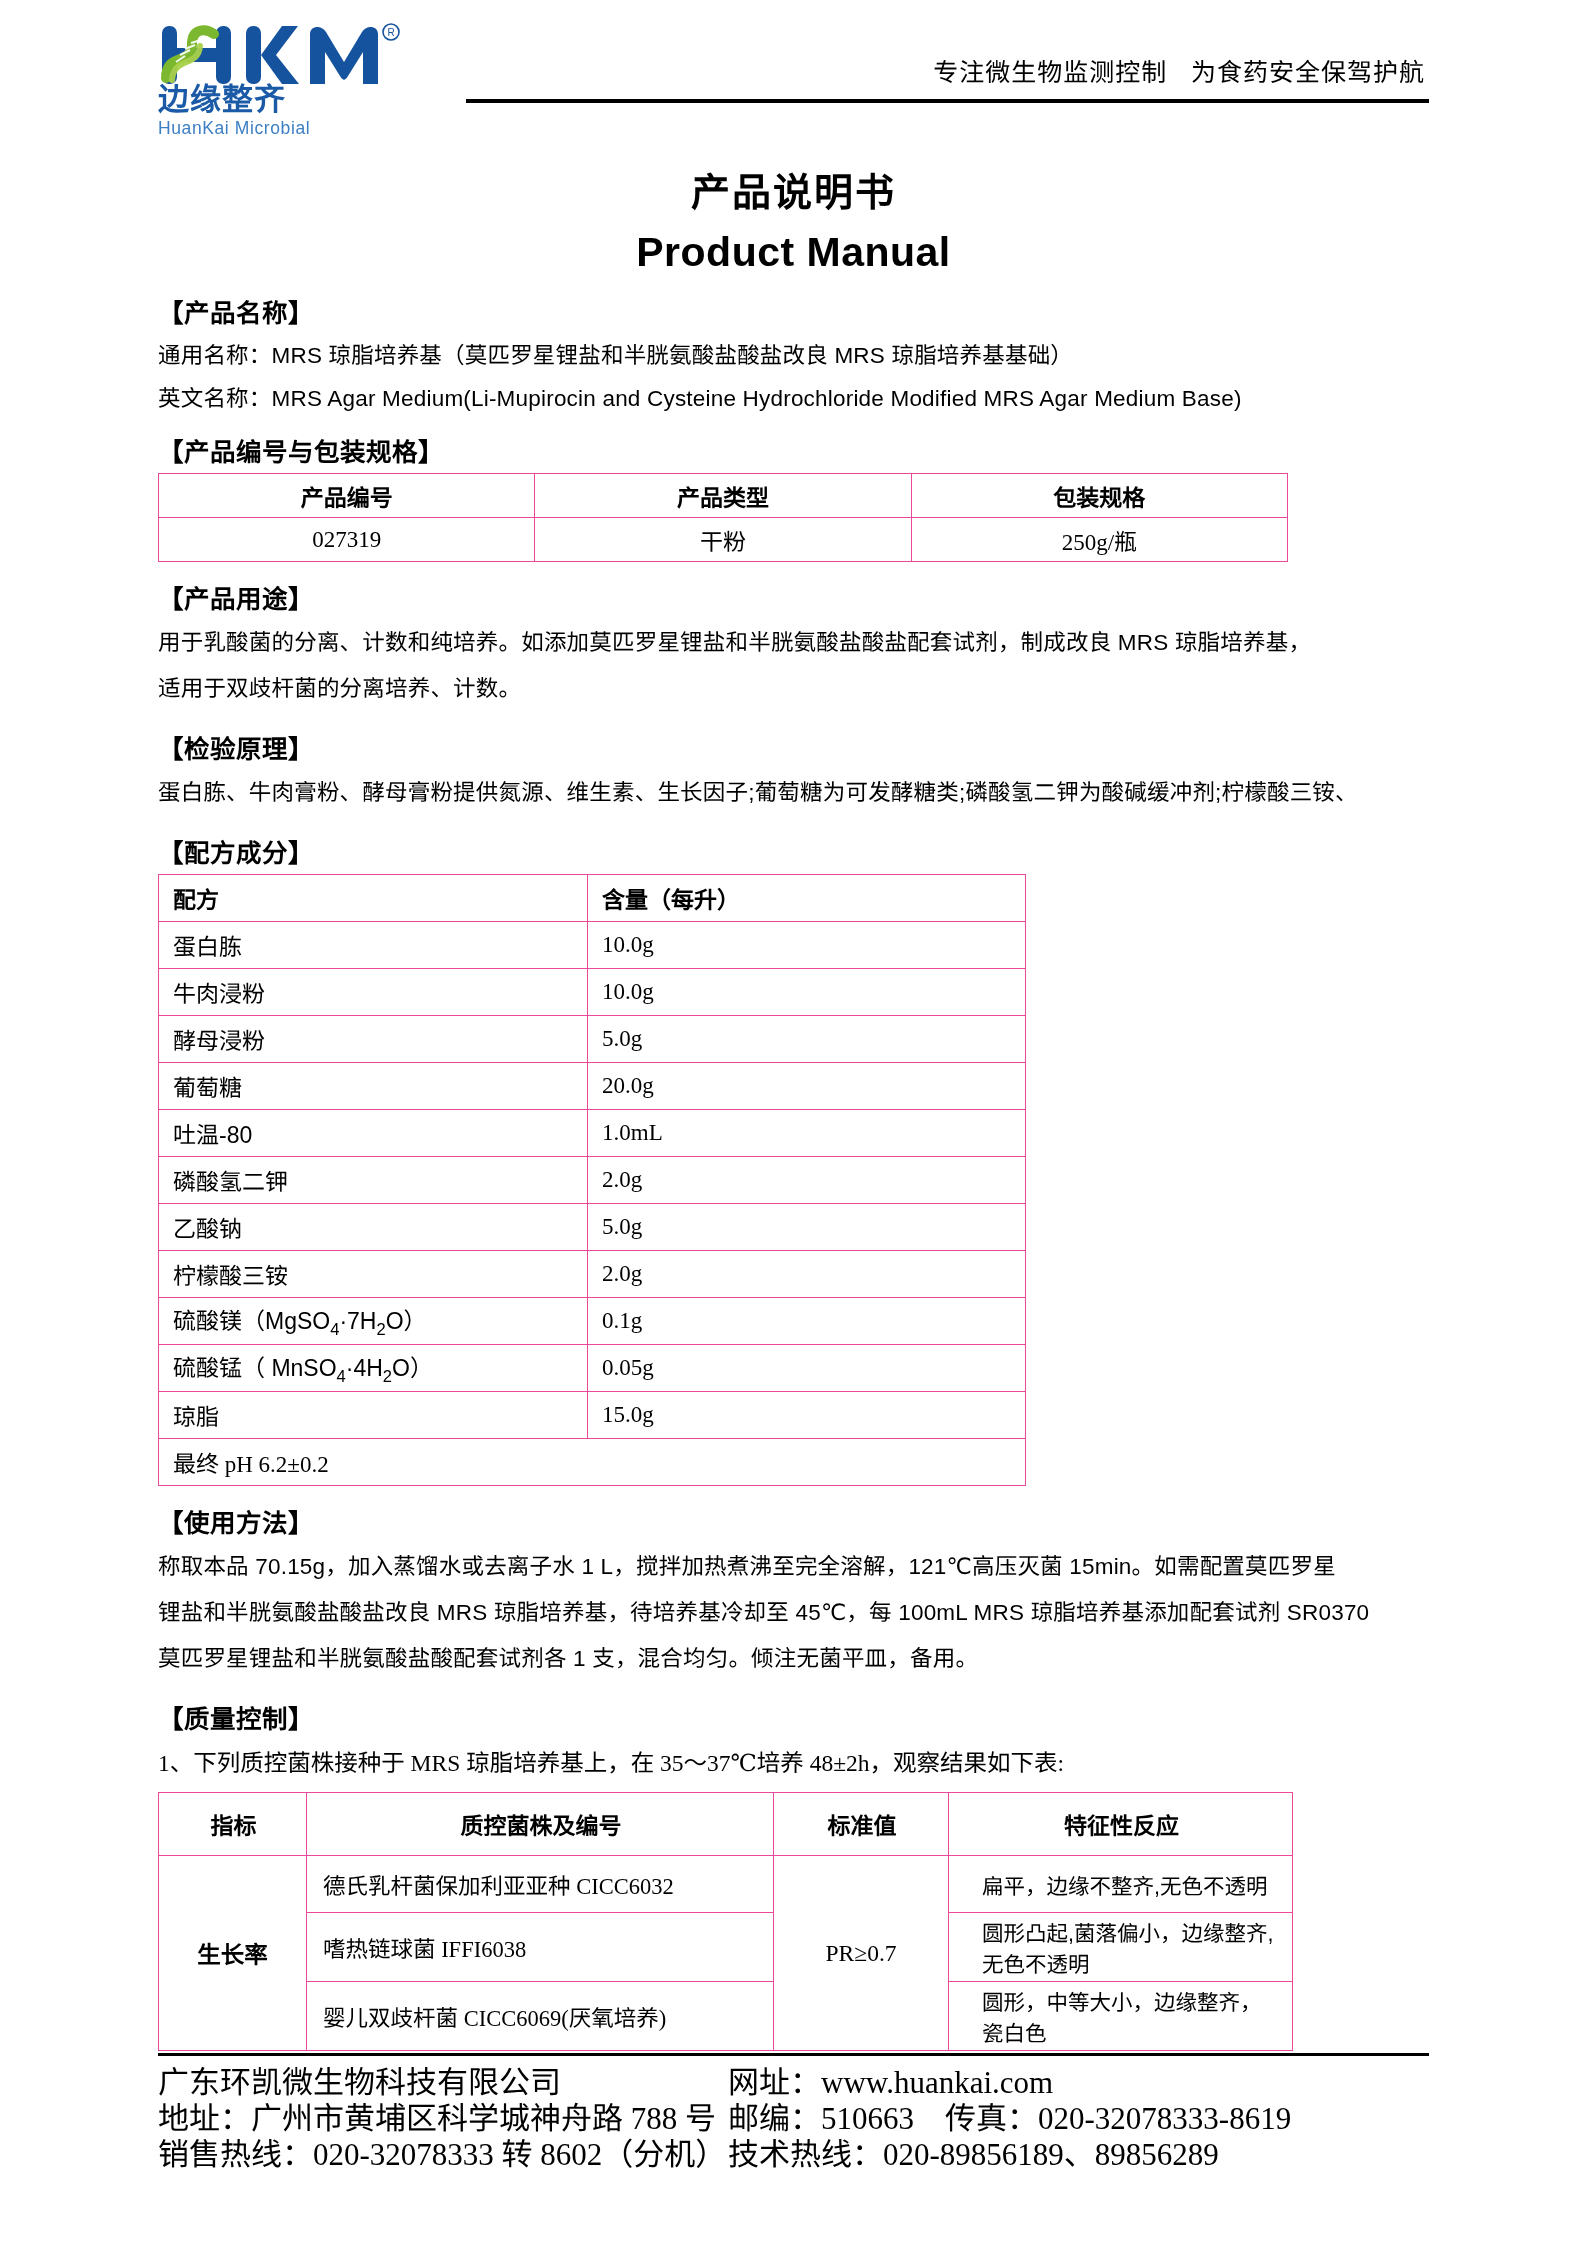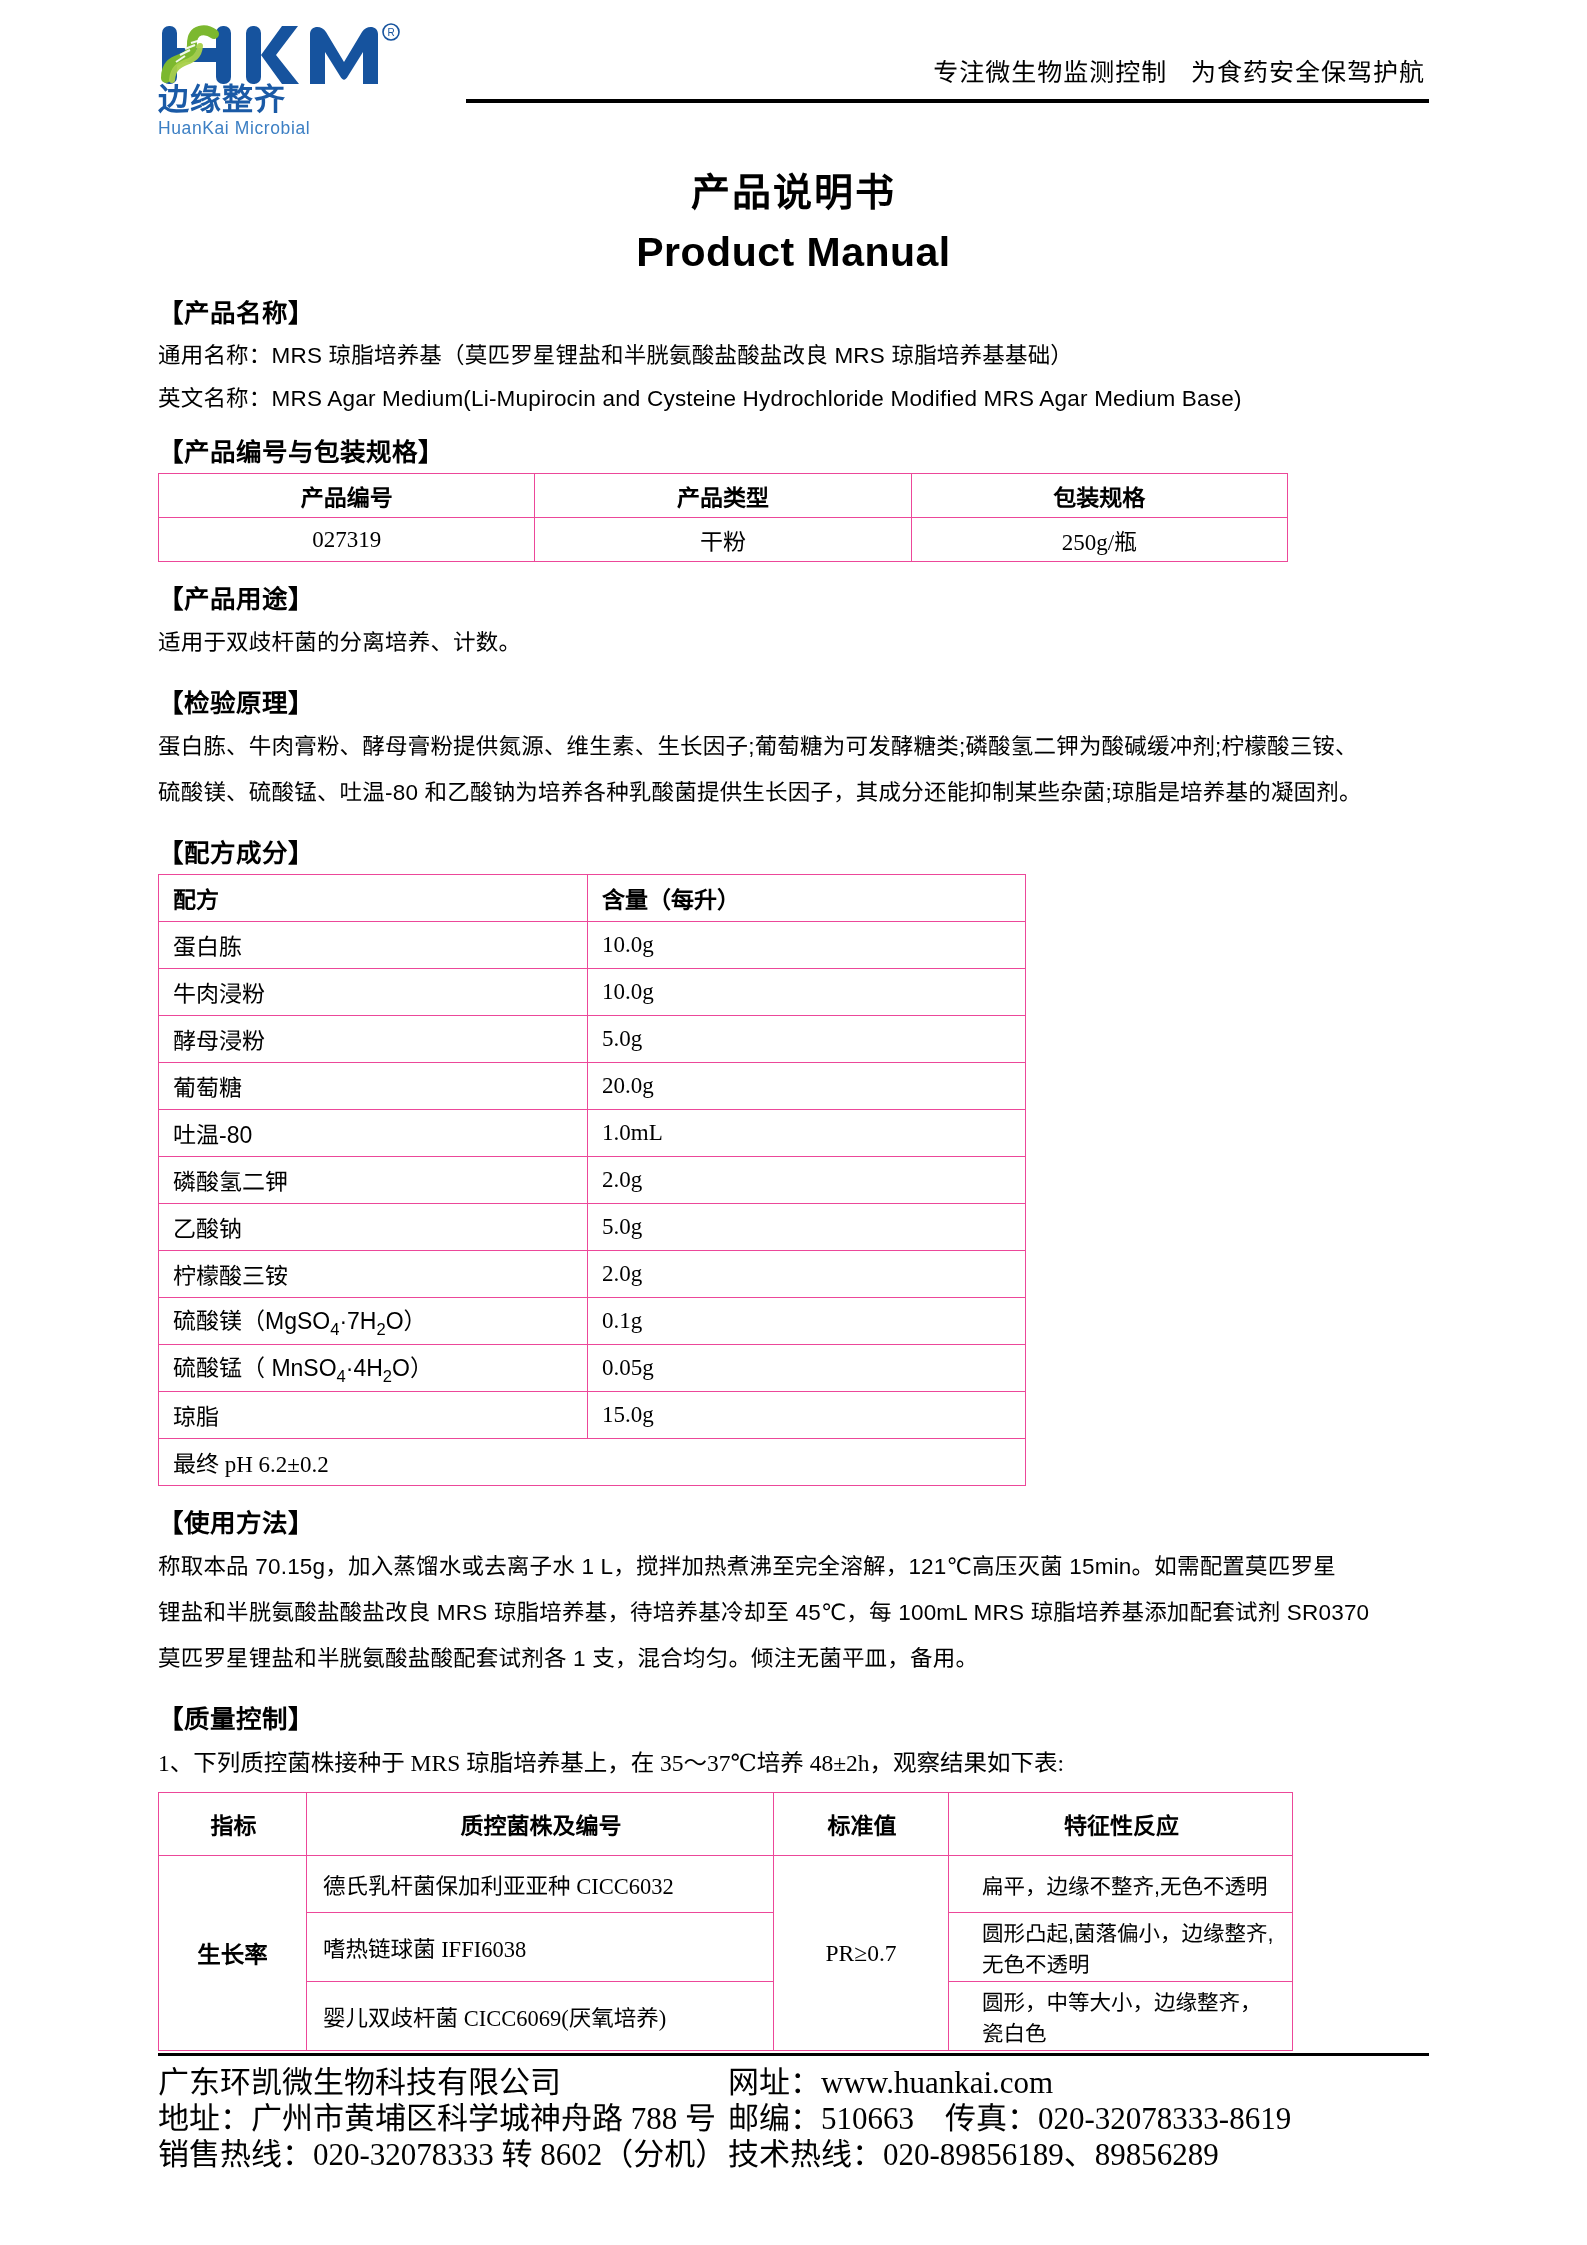--- a/index.html
+++ b/index.html
@@ -301,25 +301,25 @@
     </tr>
     <tr>
       <td class="td">027319</td>
       <td class="td">干粉</td>
       <td class="td">250g/瓶</td>
     </tr>
   </tbody>
     </table>
 
   <div class="sec-head">【产品用途】</div>
+  <div class="body-para">用于乳酸菌的分离、计数和纯培养。如添加莫匹罗星锂盐和半胱氨酸盐酸盐配套试剂，制成改良 MRS 琼脂培养基，</div>
   <div class="body-para">适用于双歧杆菌的分离培养、计数。</div>
 
   <div class="sec-head">【检验原理】</div>
   <div class="body-para">蛋白胨、牛肉膏粉、酵母膏粉提供氮源、维生素、生长因子;葡萄糖为可发酵糖类;磷酸氢二钾为酸碱缓冲剂;柠檬酸三铵、</div>
-  <div class="body-para">硫酸镁、硫酸锰、吐温-80 和乙酸钠为培养各种乳酸菌提供生长因子，其成分还能抑制某些杂菌;琼脂是培养基的凝固剂。</div>
 
   <div class="sec-head">【配方成分】</div>
   <table class="formula-table">
     <tbody>
         <tr>
       <td class="fhead col-a">配方</td>
       <td class="fhead">含量（每升）</td>
     </tr>
     <tr>
       <td class="fname col-a">蛋白胨</td>

